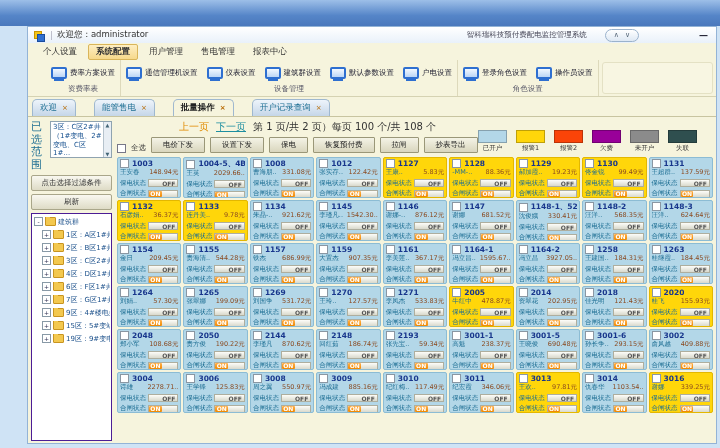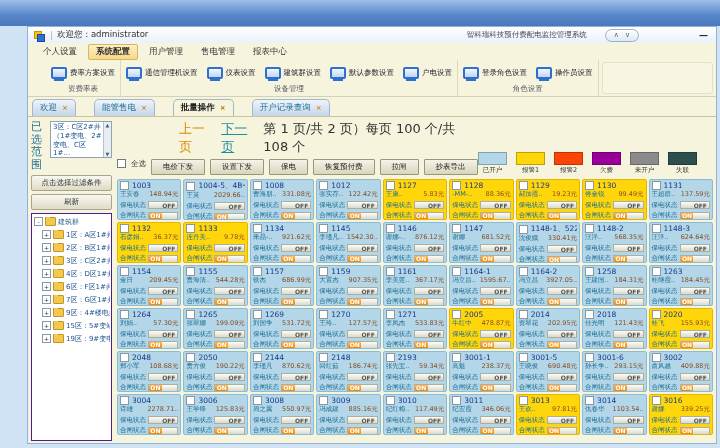--- a/index.html
+++ b/index.html
@@ -46,38 +46,38 @@
   .treebox{flex:1;background:#fff;border:1px solid #4c1d95;padding:3px 1px 1px 2px;overflow:hidden;min-height:0}
   .trow{display:flex;align-items:center;gap:2px;font-size:7px;color:#1a4f8a;margin-bottom:3px;white-space:nowrap;overflow:hidden}
   .trow.child{margin-left:8px}
   .exp{width:7px;height:7px;border:1px solid #8899a6;display:inline-flex;align-items:center;justify-content:center;font-size:6px;color:#335;background:#fff;line-height:1;flex:0 0 auto}
   .folder{width:9px;height:7px;background:#f3c84f;border:1px solid #c89420;border-radius:1px;position:relative;flex:0 0 auto}
   .folder::before{content:"";position:absolute;top:-3px;left:-1px;width:4px;height:2px;background:#f3c84f;border:1px solid #c89420;border-bottom:none}
   
   .main{flex:1;display:flex;flex-direction:column;padding:3px 3px 0 3px;min-width:0}
   .topbar{display:flex;justify-content:space-between;flex:0 0 auto}
   .leftctl{display:flex;flex-direction:column;gap:3px}
-  .pager{display:flex;gap:7px;font-size:13px;color:#333;align-items:center;padding-left:62px}
+  .pager{display:flex;gap:7px;font-size:10px;color:#333;align-items:center;padding-left:62px}
   .pager .prev{color:#e08a00}
   .pager .next{color:#1d8ea0;text-decoration:underline}
-  .actions{display:flex;gap:5px;align-items:flex-start;font-size:7.5px;color:#333}
+  .actions{display:flex;gap:5px;align-items:flex-end;font-size:7.5px;color:#333}
   .chkbox{width:7px;height:7px;border:1px solid #778;background:#fff;display:inline-block}
   .abtn{background:linear-gradient(#f4f3e6,#d9d6bd);border:1px solid #9a9778;padding:2px 11px;font-size:7.5px;color:#222;border-radius:1px}
   .legend{display:flex;gap:9px;align-items:flex-end;padding:4px 16px 0 0}
   .litem{display:flex;flex-direction:column;align-items:center;gap:1px}
   .swatch{width:27px;height:11px;border:1px solid rgba(0,0,0,.25)}
   .llabel{font-size:6.5px;color:#333;white-space:nowrap}
   
   .grid{display:grid;grid-template-columns:repeat(9,1fr);gap:2px;margin-top:4px}
   .card{box-sizing:border-box;height:41px;border:1px solid;border-radius:2px;padding:1px 2px;overflow:hidden}
   .card.blue{background:#b3d7e8;border-color:#8cbcd4}
   .card.yellow{background:#ffd60a;border-color:#e3b700}
   .chead{display:flex;align-items:center;gap:3px}
   .cb{width:7px;height:7px;background:#fff;border:1px solid #8a97a3;flex:0 0 auto}
-  .room{font-size:7.5px;font-weight:normal;color:#18368c;white-space:nowrap;overflow:hidden}
+  .room{font-size:7.5px;font-weight:bold;color:#18368c;white-space:nowrap;overflow:hidden}
   .nrow{display:flex;justify-content:space-between;font-size:6.5px;color:#1d6e93;margin-top:0;gap:2px}
   .nrow .nm{white-space:nowrap;overflow:hidden}
   .nrow .val{color:#8a4a20;white-space:nowrap}
   .srow{display:flex;align-items:center;gap:2px;margin-top:1.5px;font-size:6.5px;color:#1d6e93}
   .srow .sl{flex:0 0 auto;white-space:nowrap}
   .ctl{flex:1;height:8px;border:1px solid #aeae9e;background:linear-gradient(#fdfdf9,#d9d9cc);display:flex;align-items:center;font-size:6px;box-sizing:border-box}
   .ctl.off{justify-content:flex-end;padding-right:2px;color:#555;font-weight:bold}
   .onbox{width:45%;height:100%;background:linear-gradient(#ffb14e,#ef8800);color:#fff;font-weight:bold;display:flex;align-items:center;justify-content:center;border-radius:1px}
 </style>
 </head>

